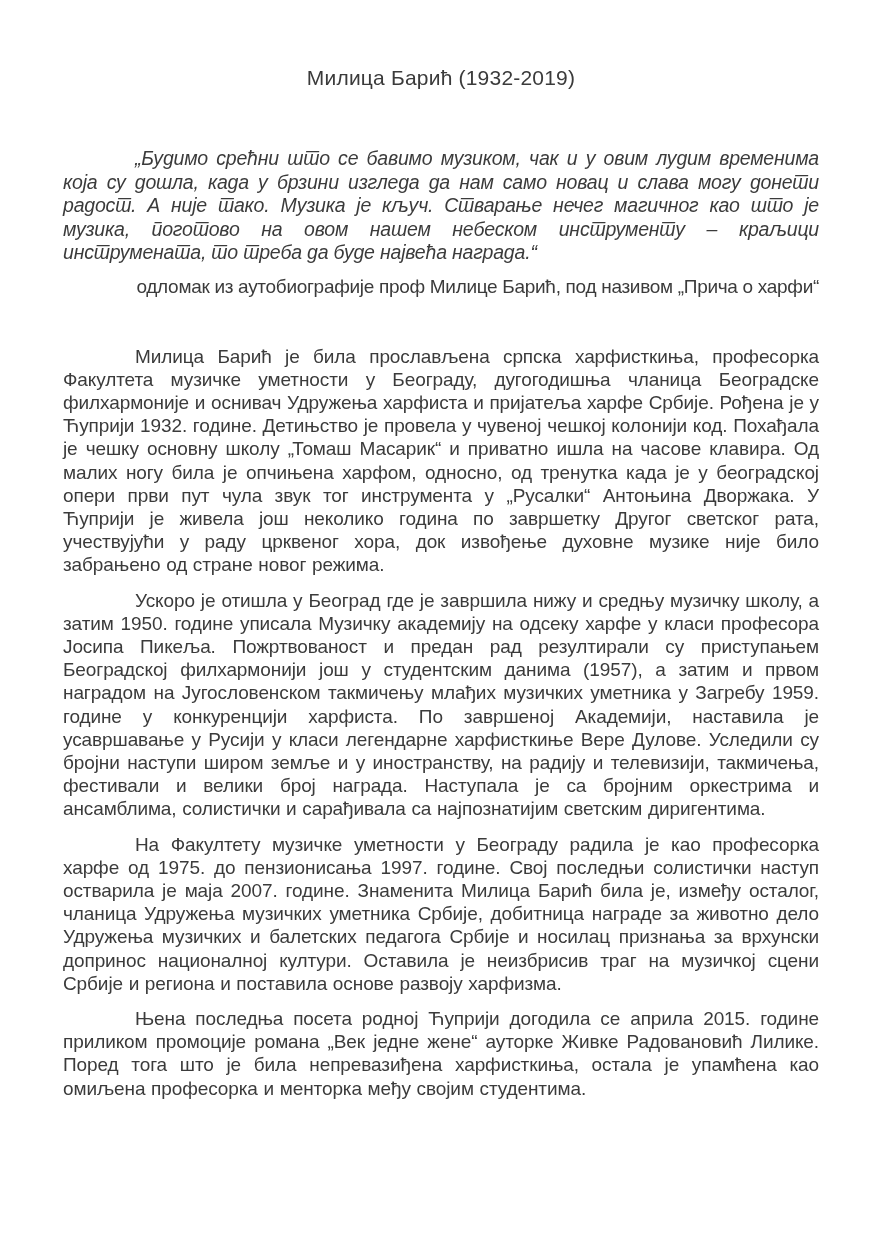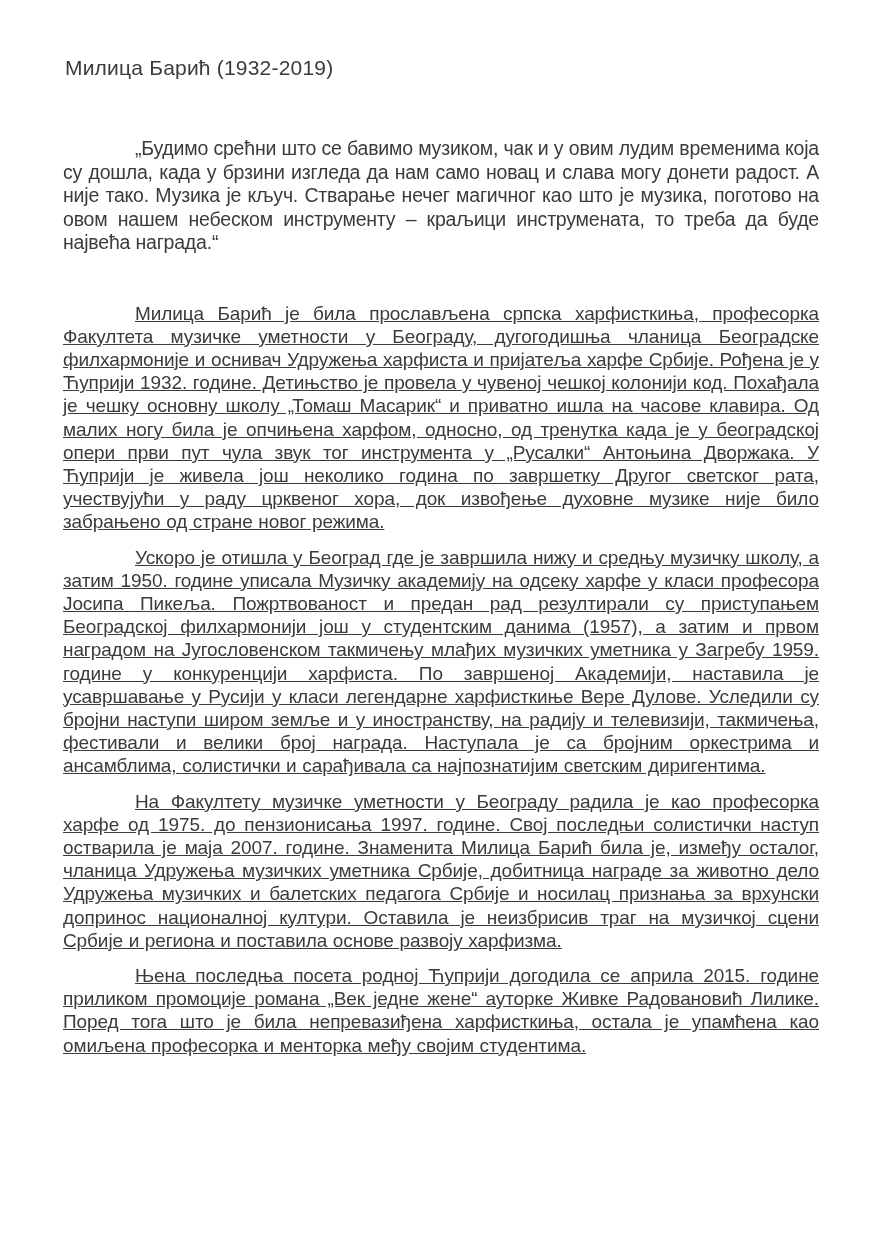--- a/index.html
+++ b/index.html
@@ -14,26 +14,27 @@
     background: #ffffff;
     box-sizing: border-box;
     padding: 54px 56px 0 63px;
     font-family: "Liberation Sans", "DejaVu Sans", sans-serif;
     color: #3b3b3b;
     overflow: hidden;
   }
   .title {
     font-size: 21px;
     font-weight: 400;
-    text-align: left;
-    margin: 2px;
+    text-align: center;
+    margin: 12px;
     letter-spacing: 0.2px;
   }
   .quote {
     margin: 57px 0 0 0;
+    font-style: italic;
     font-size: 19.5px;
     line-height: 23.5px;
     text-align: justify;
     text-indent: 72px;
     letter-spacing: -0.2px;
   }
   .attribution {
     margin: 10px 0 0 0;
     text-align: right;
     font-size: 19px;
@@ -44,32 +45,32 @@
     margin-top: 47px;
   }
   .body-para {
     margin: 0 0 12px 0;
     font-size: 19px;
     line-height: 23.2px;
     text-align: justify;
     text-indent: 72px;
     letter-spacing: -0.1px;
     word-spacing: 0.5px;
-    text-decoration: underline;
   }
 </style>
 </head>
 <body>
 
 <div class="page">
 
   <h1 class="title">Милица Барић (1932-2019)</h1>
 
   <p class="quote">„Будимо срећни што се бавимо музиком, чак и у овим лудим временима која су дошла, када у брзини изгледа да нам само новац и слава могу донети радост. А није тако. Музика је кључ. Стварање нечег магичног као што је музика, поготово на овом нашем небеском инструменту – краљици инструмената, то треба да буде највећа награда.“</p>
 
+  <p class="attribution">одломак из аутобиографије проф Милице Барић, под називом „Прича о харфи“</p>
 
   <div class="body-section">
     <p class="body-para">Милица Барић је била прослављена српска харфисткиња, професорка Факултета музичке уметности у Београду, дугогодишња чланица Београдске филхармоније и оснивач Удружења харфиста и пријатеља харфе Србије. Рођена је у Ћуприји 1932. године. Детињство је провела у чувеној чешкој колонији код. Похађала је чешку основну школу „Томаш Масарик“ и приватно ишла на часове клавира. Од малих ногу била је опчињена харфом, односно, од тренутка када је у београдској опери први пут чула звук тог инструмента у „Русалки“ Антоњина Дворжака. У Ћуприји је живела још неколико година по завршетку Другог светског рата, учествујући у раду црквеног хора, док извођење духовне музике није било забрањено од стране новог режима.</p>
 
     <p class="body-para">Ускоро је отишла у Београд где је завршила нижу и средњу музичку школу, а затим 1950. године уписала Музичку академију на одсеку харфе у класи професора Јосипа Пикеља. Пожртвованост и предан рад резултирали су приступањем Београдској филхармонији још у студентским данима (1957), а затим и првом наградом на Југословенском такмичењу млађих музичких уметника у Загребу 1959. године у конкуренцији харфиста. По завршеној Академији, наставила је усавршавање у Русији у класи легендарне харфисткиње Вере Дулове. Уследили су бројни наступи широм земље и у иностранству, на радију и телевизији, такмичења, фестивали и велики број награда. Наступала је са бројним оркестрима и ансамблима,  солистички и сарађивала са најпознатијим светским диригентима.</p>
 
     <p class="body-para">На Факултету музичке уметности у Београду радила је као професорка харфе од 1975. до пензионисања 1997. године. Свој последњи солистички наступ остварила је маја 2007. године. Знаменита Милица Барић била је, између осталог, чланица Удружења музичких уметника Србије, добитница награде за животно дело Удружења музичких и балетских педагога Србије и носилац признања за врхунски допринос националној култури. Оставила је неизбрисив траг на музичкој сцени Србије и региона и поставила основе развоју харфизма.</p>
 
     <p class="body-para">Њена последња посета родној Ћуприји догодила се априла 2015. године приликом промоције романа „Век једне жене“ ауторке Живке Радовановић Лилике. Поред тога што је била непревазиђена харфисткиња, остала је упамћена као омиљена професорка и менторка међу својим студентима.</p>
   </div>

